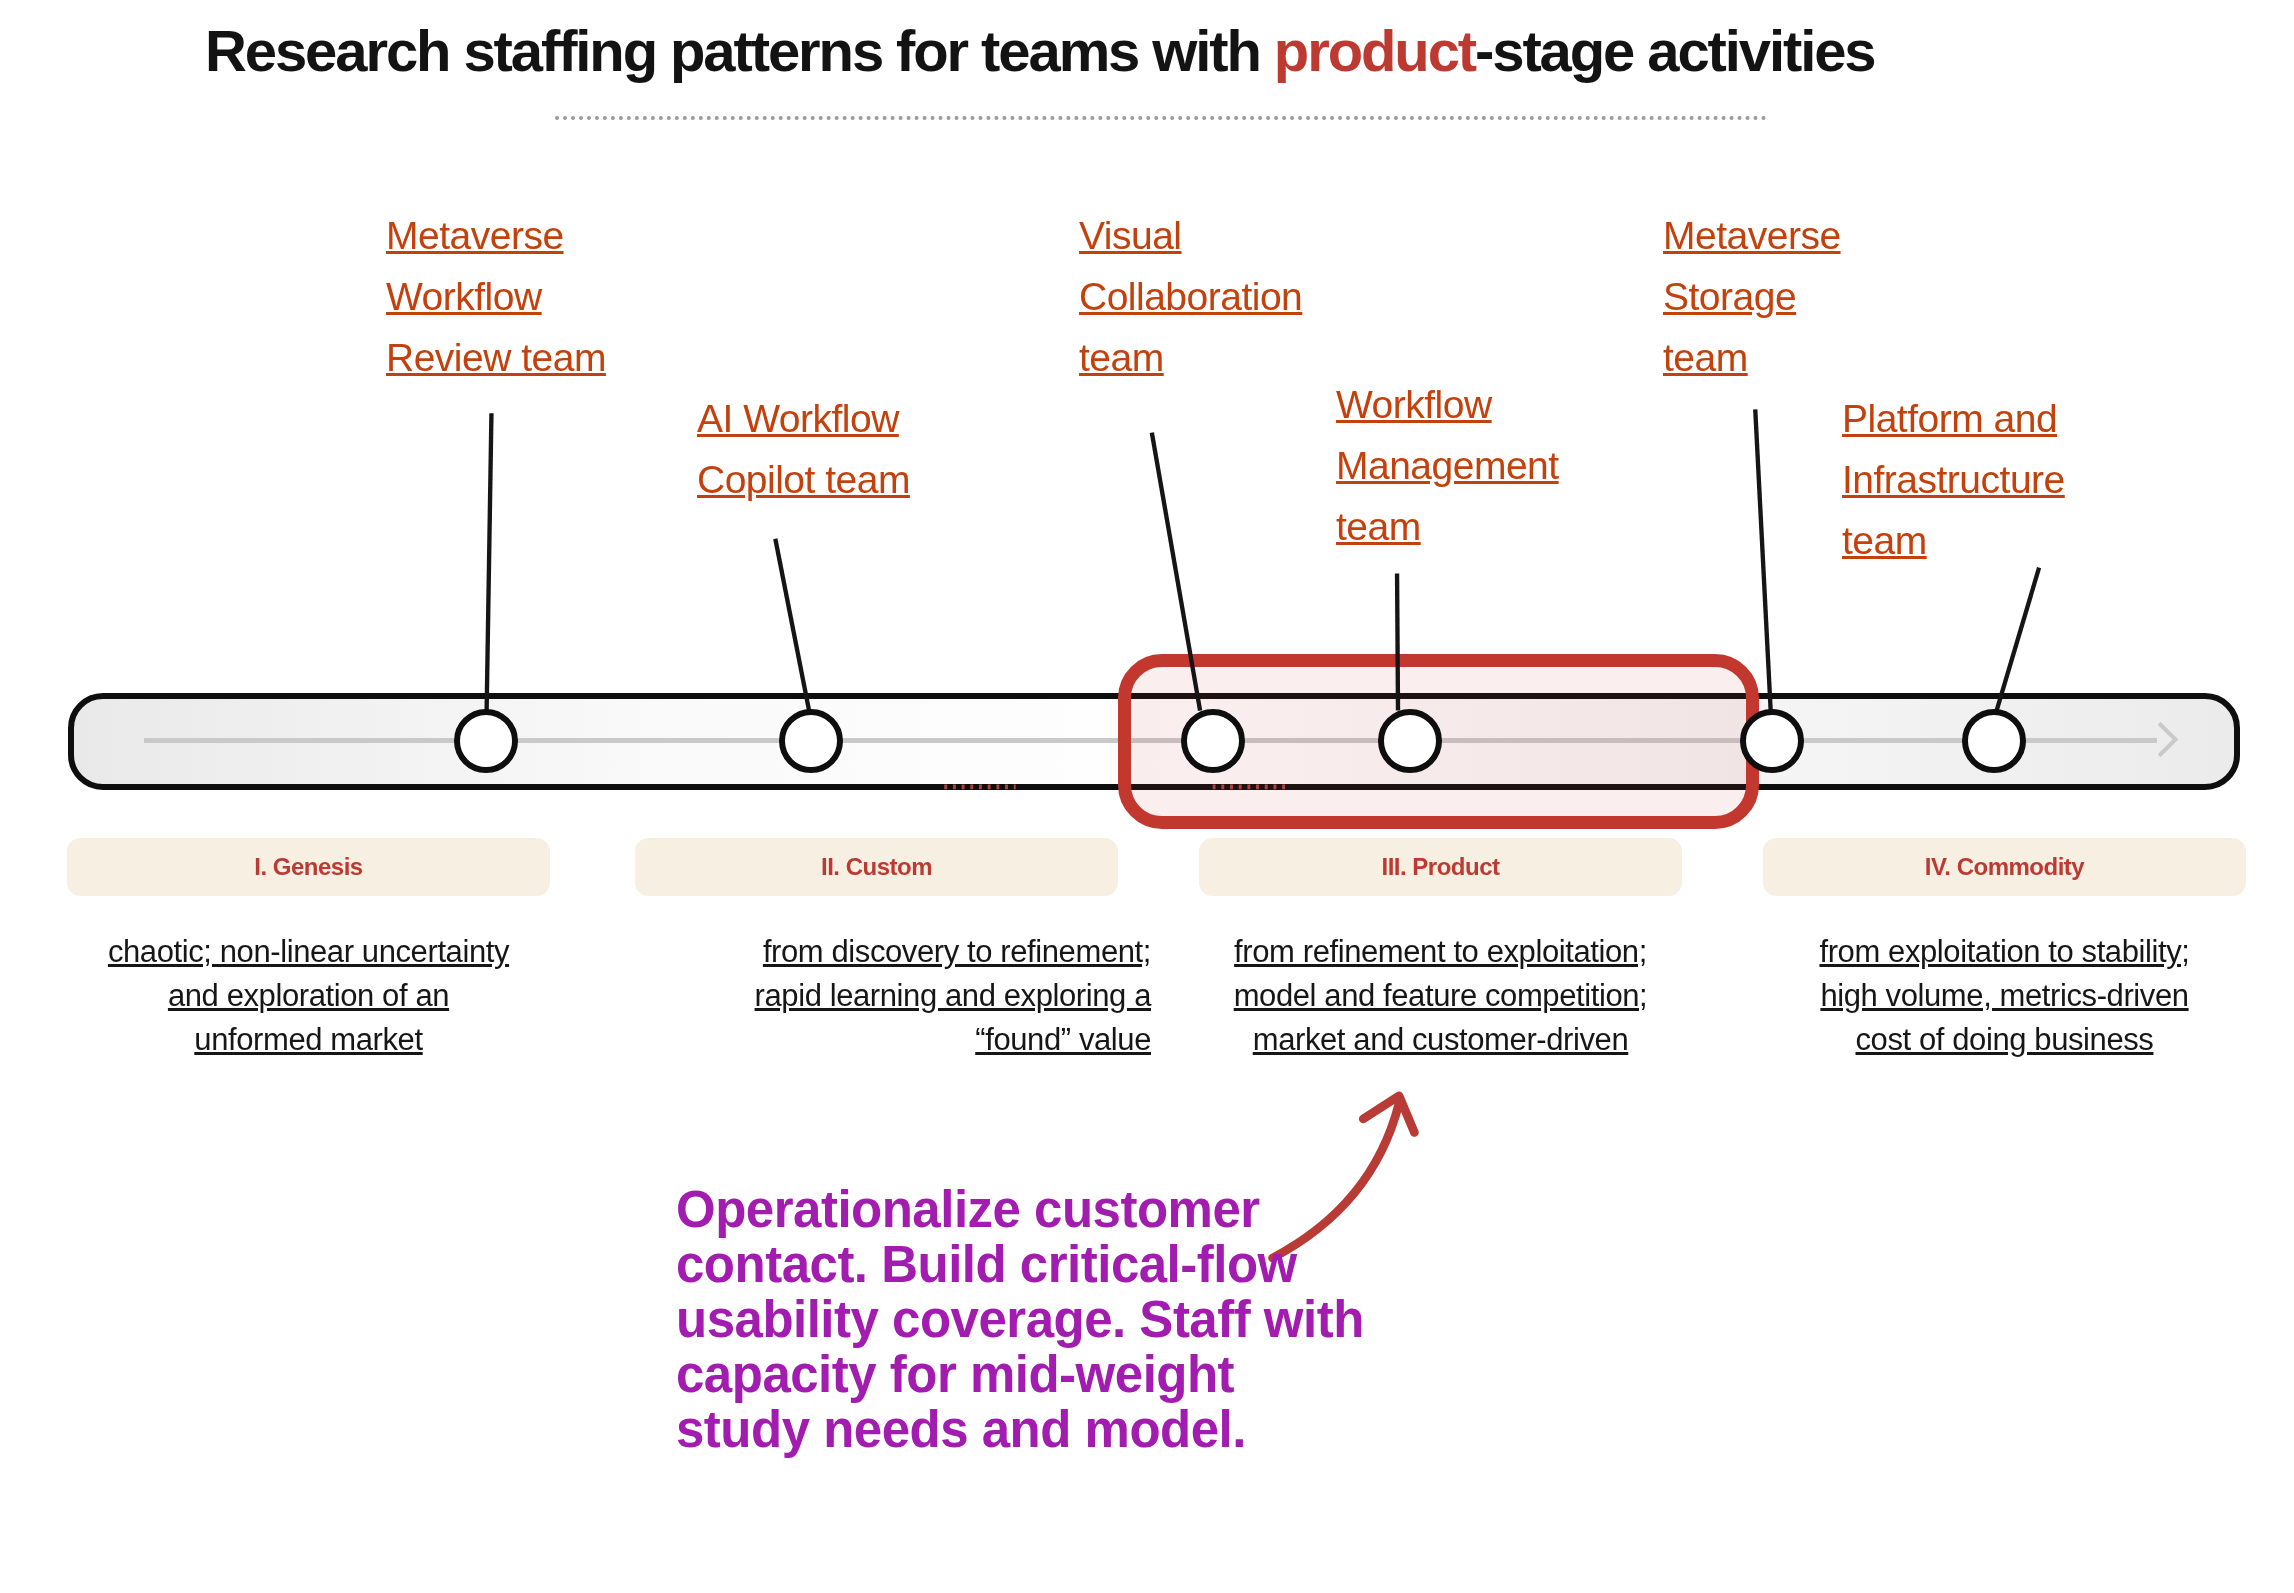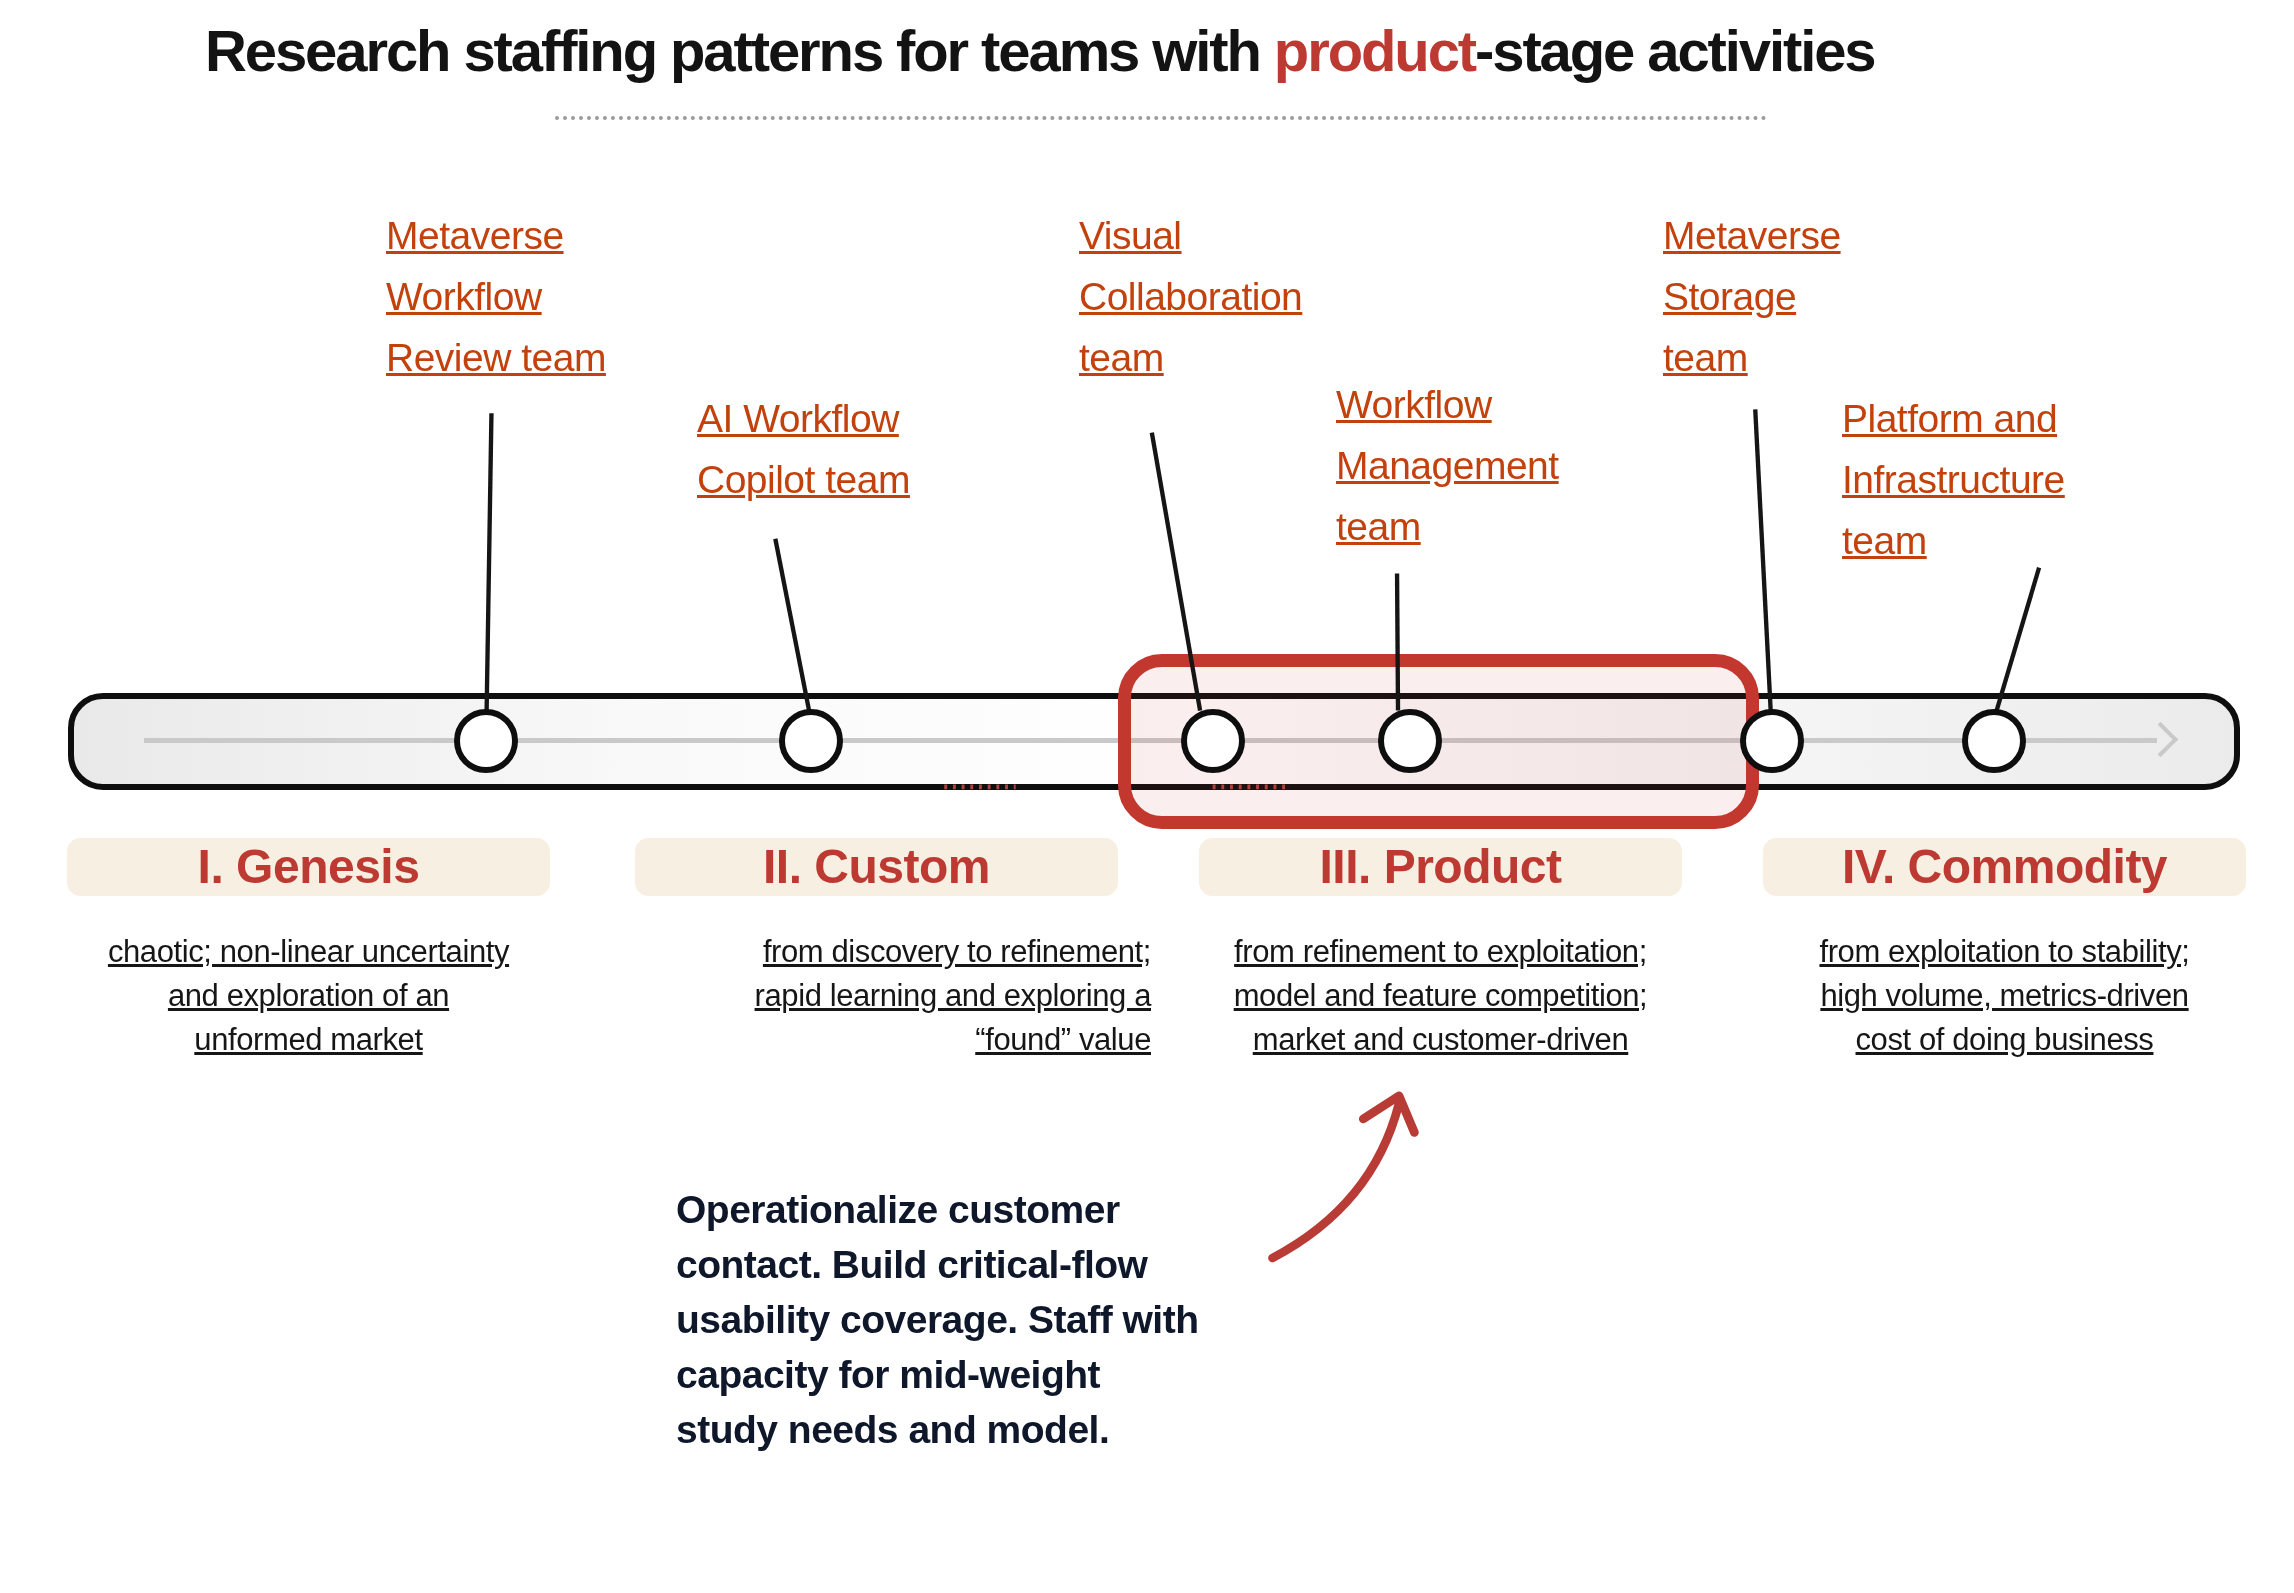--- a/index.html
+++ b/index.html
@@ -30,29 +30,29 @@
        border:13.5px solid #c2382f;border-radius:44px;background:rgba(197,63,53,0.085);z-index:2;}
 
   
   .node{position:absolute;width:64px;height:64px;box-sizing:border-box;border:6.8px solid #0e0e0e;
         border-radius:50%;background:#ffffff;top:709px;z-index:4;}
 
   .overlay{position:absolute;left:0;top:0;z-index:3;pointer-events:none;}
 
   
   .stage-pill{position:absolute;top:838px;width:483px;height:58px;background:#f6efe2;border-radius:13.5px;
-        text-align:center;line-height:58px;font-size:48px;font-weight:bold;letter-spacing:-0.5px;
+        text-align:center;line-height:58px;font-size:24px;font-weight:bold;letter-spacing:-0.5px;
         color:#bd3a33;z-index:5;}
   .stage-desc{position:absolute;top:930px;width:483px;text-align:center;font-size:31px;line-height:44px;
         letter-spacing:-0.4px;color:#161616;z-index:5;}
   .stage-desc span{display:block;white-space:nowrap;text-decoration:underline;}
 
   
-  .annotation{position:absolute;left:676px;top:1182px;font-size:39px;font-weight:bold;line-height:55px;
-        letter-spacing:-0.5px;color:#0f172a;z-index:5;}
+  .annotation{position:absolute;left:676px;top:1182px;font-size:51px;font-weight:bold;line-height:55px;
+        letter-spacing:-0.5px;color:#a21caf;z-index:5;}
   .annotation span{display:block;white-space:nowrap;}
 </style>
 </head>
 <body>
 
 <div class="canvas">
 
   <div class="title">
     <span>Research staffing patterns for teams with </span><span class="hl">product</span><span>-stage activities</span>
   </div>

